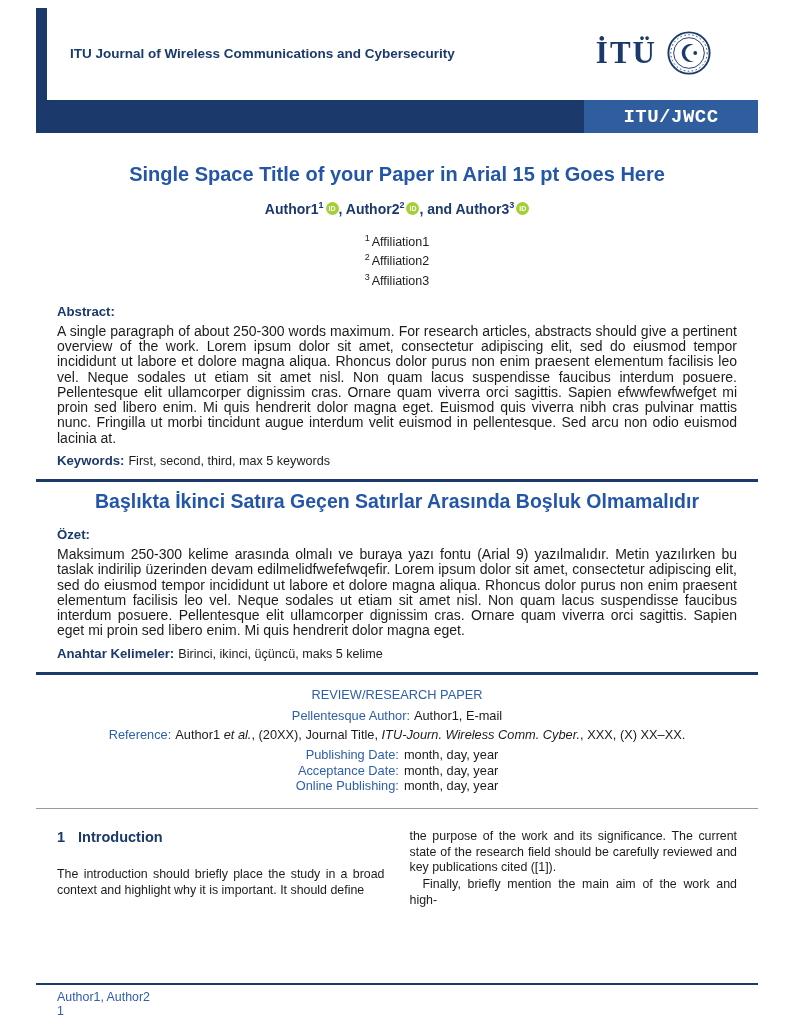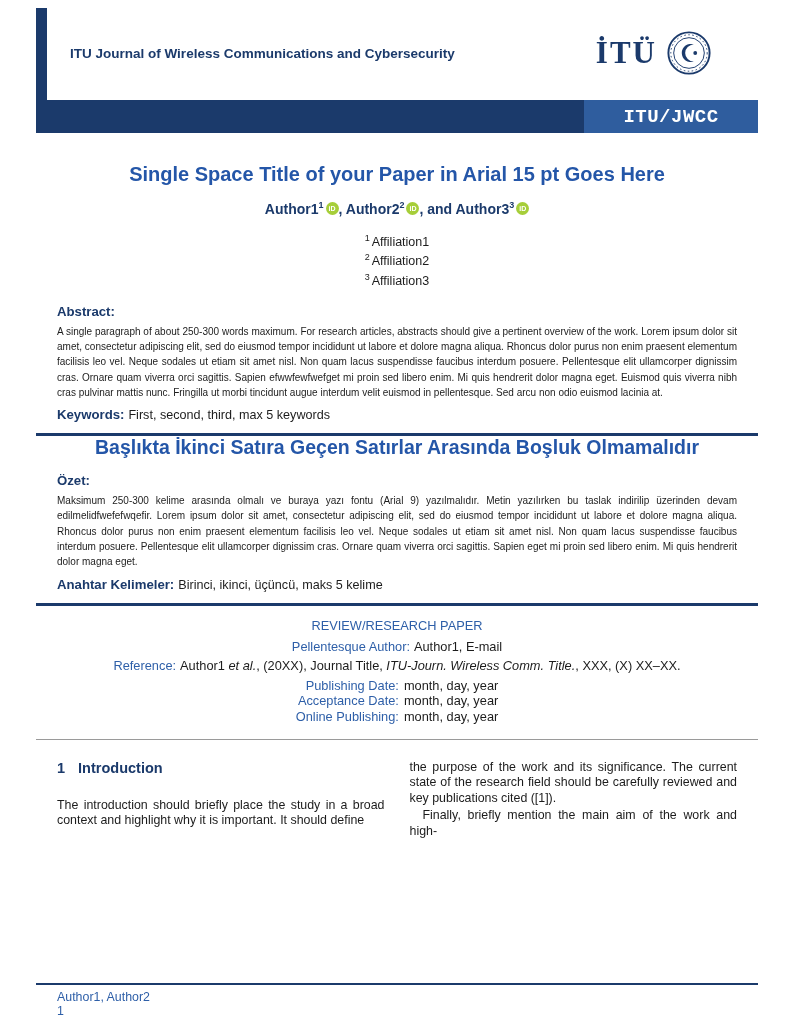--- a/index.html
+++ b/index.html
@@ -21,32 +21,32 @@
   .vbar{ position:absolute; left:36px; top:8px; width:11px; height:125px; background:var(--navy); }
   .header-row{ position:absolute; left:70px; right:82px; top:30px; display:flex; justify-content:space-between; align-items:center; }
   .journal-name{ font-size:13.5px; font-weight:bold; color:var(--navy); }
   .logo{ display:flex; align-items:center; gap:9px; }
   .logo-text{ font-family:"Liberation Serif","DejaVu Serif",serif; font-weight:bold; font-size:31px; color:var(--navy); letter-spacing:2px; }
   .seal{ display:block; }
   .banner{ position:absolute; left:36px; top:100px; width:722px; height:33px; background:var(--navy); display:flex; justify-content:flex-end; }
   .banner-box{ width:174px; height:100%; background:var(--band-box); color:#fff; font-weight:bold; font-size:19px; display:flex; align-items:center; justify-content:center; letter-spacing:0.5px;font-family:Liberation Mono, monospace; }
   
   .title{ margin:30px 40px 0; text-align:center; color:var(--blue); font-size:20px; font-weight:bold; }
-  .tr-title{ margin:0 40px 0; text-align:center; color:var(--blue); font-size:19.5px; font-weight:bold; }
+  .tr-title{ margin:8px 40px 0; text-align:center; color:var(--blue); font-size:19.5px; font-weight:bold; }
   .authors{ margin-top:14px; text-align:center; font-size:14px; font-weight:bold; color:var(--navy); }
   .authors sup{ font-size:9px; }
   .orcid{ display:inline-flex; align-items:center; justify-content:center; width:13px; height:13px; border-radius:50%;
           background:var(--orcid); color:#fff; font-size:7px; font-weight:bold; vertical-align:3px; margin-left:2px; cursor:pointer; }
   .sep{ white-space:pre; }
   .affiliations{ margin-top:14px; text-align:center; font-size:12.5px; line-height:15.5px; color:#1c1c1c; }
   .affiliations sup{ font-size:9px; margin-right:2px; }
   
   .label-line{ margin:12px 57px 0; }
   .label{ font-weight:bold; color:var(--navy); font-size:13.2px; }
-  .para{ margin:4px 57px 0; text-align:justify; font-size:10px; line-height:15.3px; }
+  .para{ margin:4px 57px 0; text-align:justify; font-size:14px; line-height:15.3px; }
   .kw{ margin:7px 57px 0; font-size:12.6px; }
   .kw .kwval{ margin-left:4px; }
   .rule-navy{ margin:11px 36px 0; height:3px; background:var(--navy); }
   .rule-gray{ margin:14px 36px 0; height:1px; background:#9a9a9a; }
   
   .meta{ margin-top:12px; text-align:center; font-size:12.8px; }
   .meta-line{ margin-bottom:3px; line-height:16px; }
   .paper-type{ color:var(--meta-blue); margin-bottom:5px; }
   .mlabel{ color:var(--meta-blue); margin-right:4px; }
   .mval{ color:#1c1c1c; }
@@ -118,21 +118,21 @@
   <p class="kw"><span class="label">Anahtar Kelimeler:</span><span class="kwval">Birinci, ikinci, üçüncü, maks 5 kelime</span></p>
 
   <div class="rule-navy"></div>
 
   <div class="meta">
     <div class="meta-line paper-type">REVIEW/RESEARCH PAPER</div>
     <div class="meta-line">
       <span class="mlabel">Pellentesque Author:</span><span class="mval">Author1, E-mail</span>
     </div>
     <div class="meta-line">
-      <span class="mlabel">Reference:</span><span class="mval"><span>Author1 </span><i>et al.</i><span>, (20XX), Journal Title, </span><i>ITU-Journ. Wireless Comm. Title.</i><span>, XXX, (X) XX–XX.</span></span>
+      <span class="mlabel">Reference:</span><span class="mval"><span>Author1 </span><i>et al.</i><span>, (20XX), Journal Title, </span><i>ITU-Journ. Wireless Comm. Cyber.</i><span>, XXX, (X) XX–XX.</span></span>
     </div>
     <div class="dates">
       <span class="mlabel dlabel">Publishing Date:</span>
         <span class="mval">month, day, year</span>
       <span class="mlabel dlabel">Acceptance Date:</span>
         <span class="mval">month, day, year</span>
       <span class="mlabel dlabel">Online Publishing:</span>
         <span class="mval">month, day, year</span>
     </div>
   </div>

